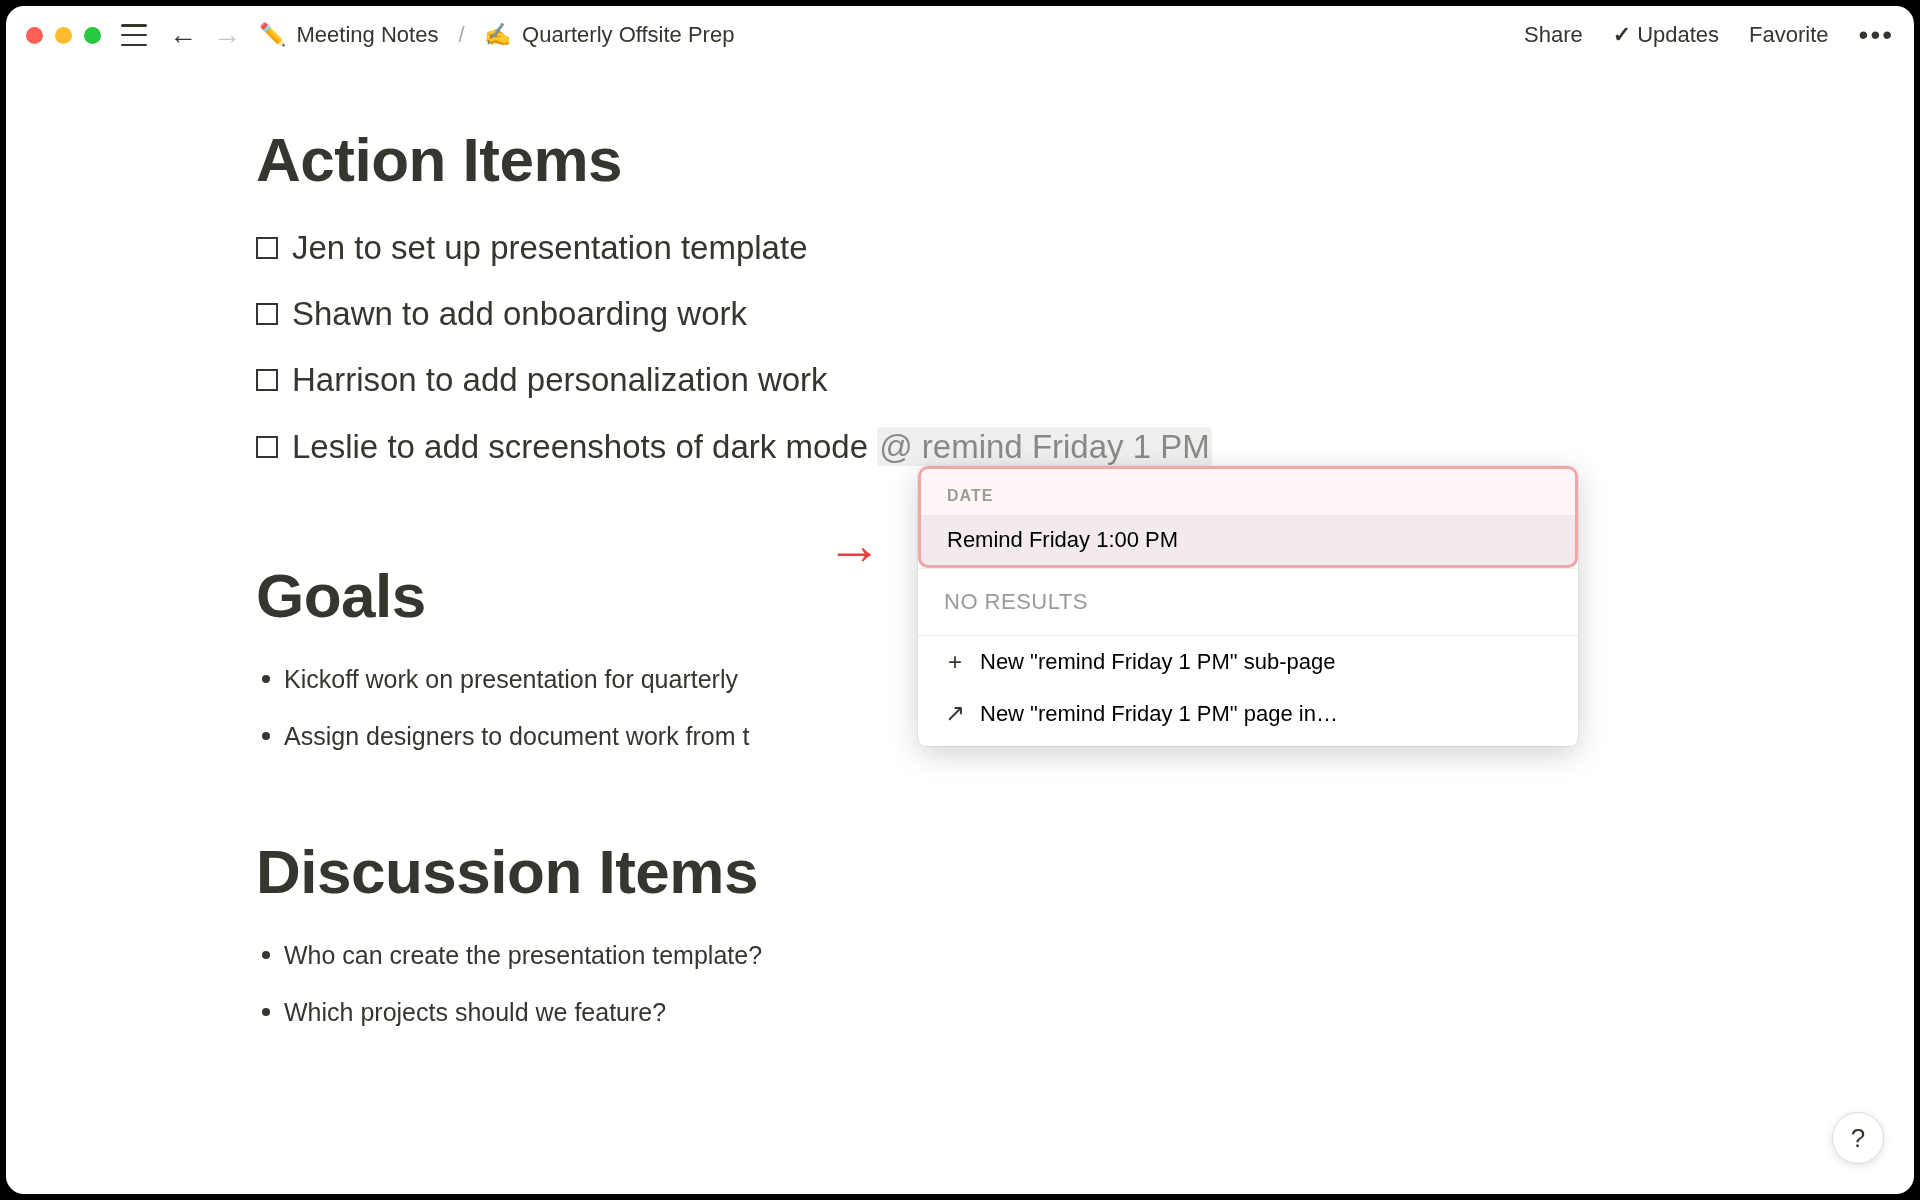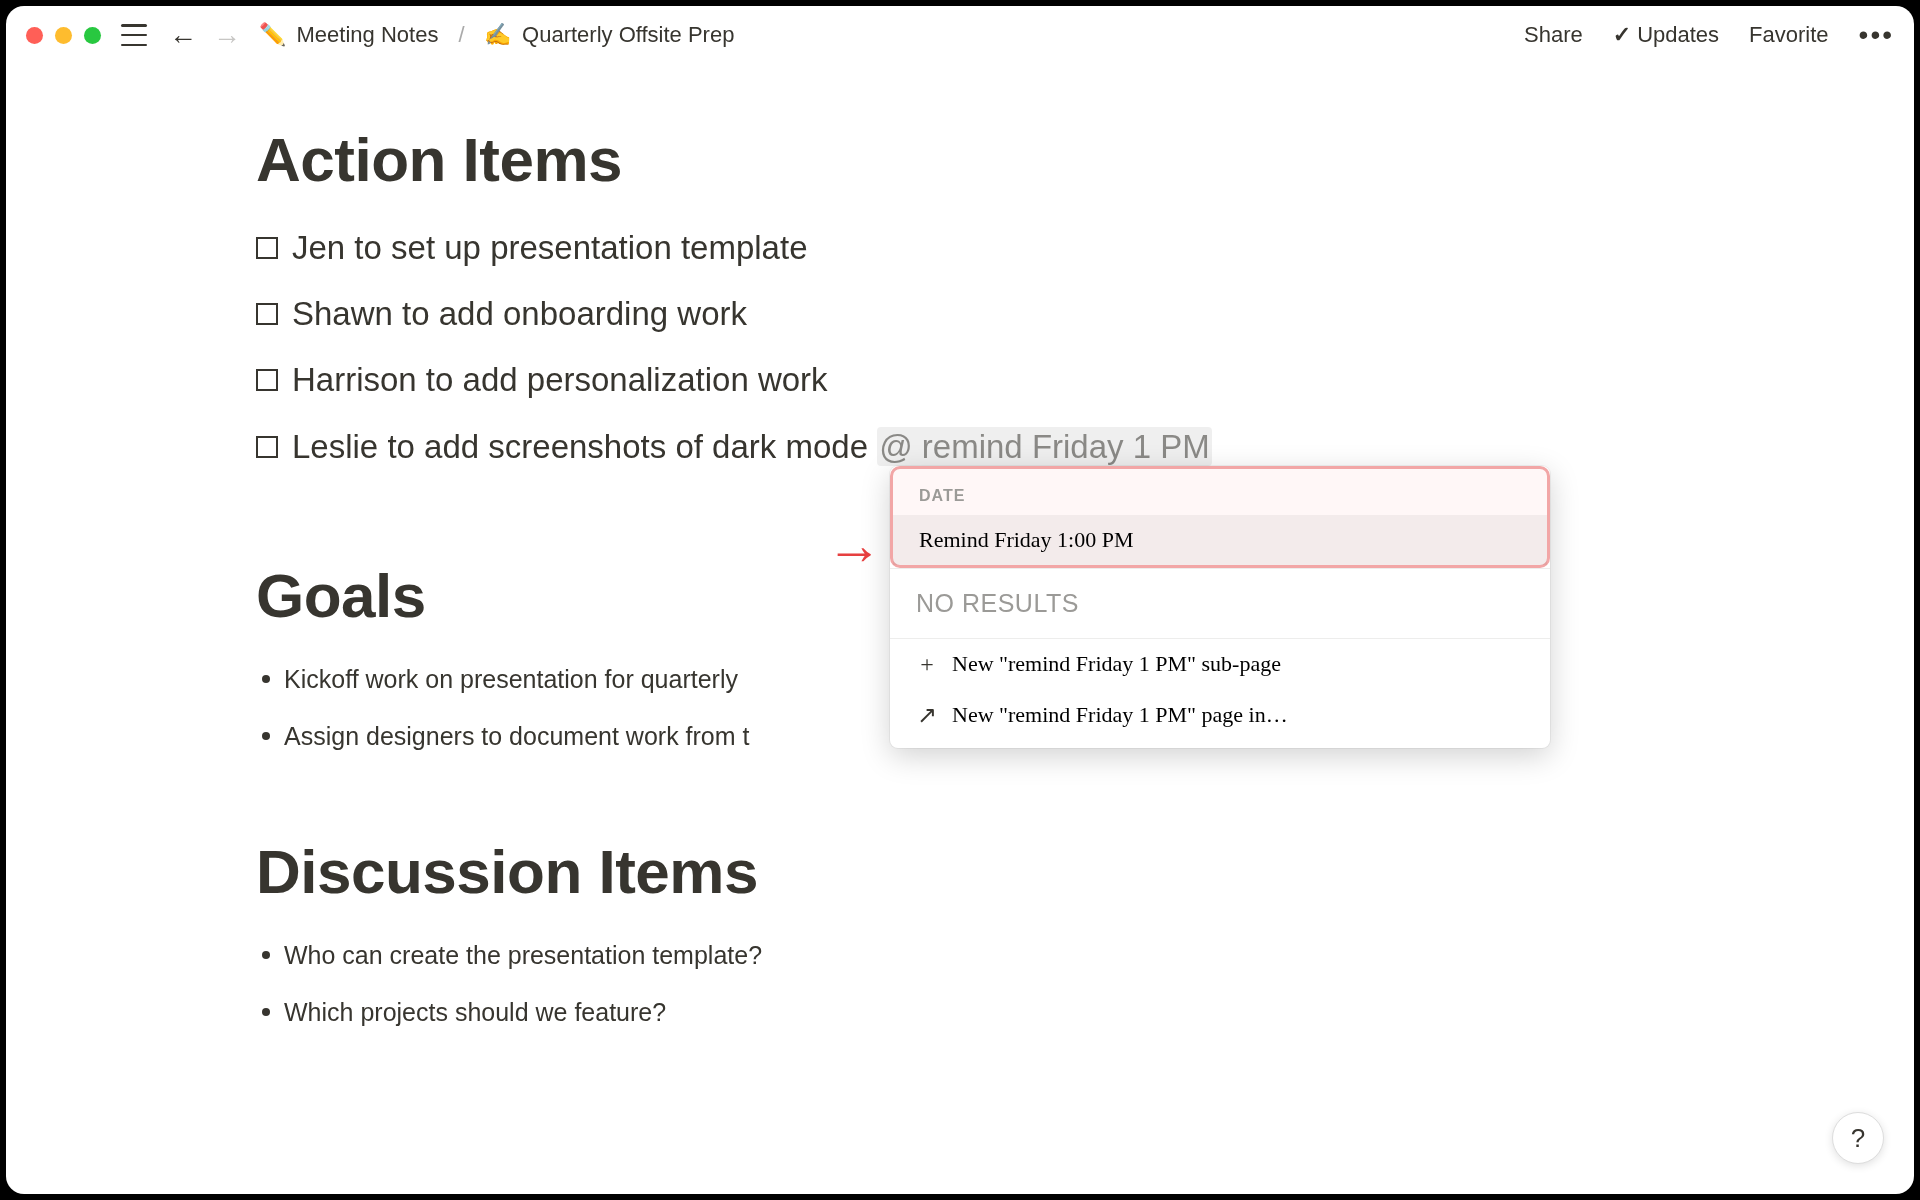--- a/index.html
+++ b/index.html
@@ -86,53 +86,53 @@
       padding: 10px 0 10px 6px;
     }
     .bullet-dot {
       width: 8px; height: 8px; background: #37352f; border-radius: 50%;
       margin-top: 14px; flex-shrink: 0;
     }
 
     
     .popup {
       position: absolute;
-      left: 884px; top: 460px;
+      left: 912px; top: 460px;
       width: 660px;
       background: #fff;
       border-radius: 8px;
       box-shadow: 0 8px 30px rgba(0,0,0,0.18), 0 0 0 1px rgba(15,15,15,0.05);
       overflow: hidden;
       font-size: 22px;
     }
     .popup-section-label {
       font-size: 16px;
       font-weight: 600;
       letter-spacing: 1px;
       color: #9b9a97;
       padding: 18px 26px 10px 26px;
     }
     .popup-option {
       padding: 12px 26px;
       cursor: pointer;
-      display: flex; align-items: flex-start; gap: 14px; font-family: Liberation Serif, serif;
+      display: flex; align-items: center; gap: 14px;
     }
     .popup-option.sel {
       background: rgba(55,53,47,0.06);
     }
     .highlight-box {
       border: 3px solid #f2a6a6;
       background: rgba(255,200,200,0.15);
       border-radius: 10px;
     }
     .popup-divider { height: 1px; background: rgba(55,53,47,0.09); }
     .popup-empty {
       padding: 20px 26px;
       color: #9b9a97;
-      font-size: 25px;
+      font-size: 22px;
       font-weight: 500;
       letter-spacing: 0.5px;
     }
     .plus-icon, .arrow-icon {
       width: 22px; display: inline-block; text-align: center;
       color: #37352f; font-size: 24px; font-weight: 400;
     }
     .arrow-icon { transform: translateY(-1px); }
 
     

